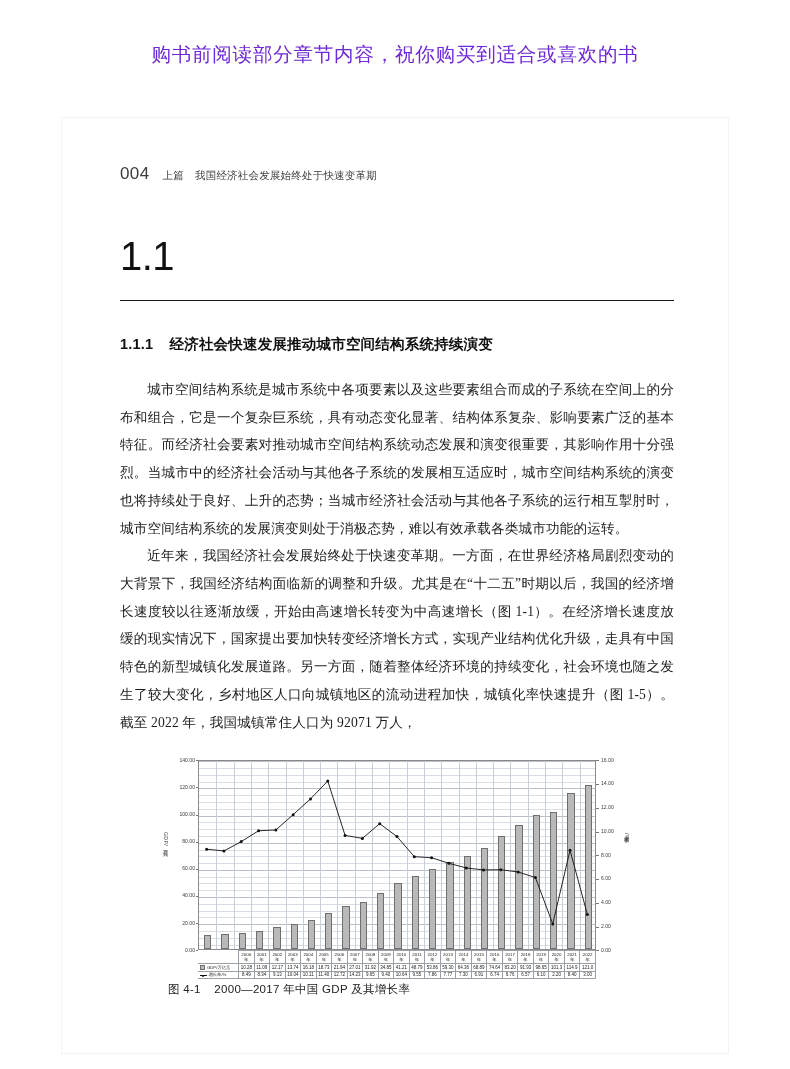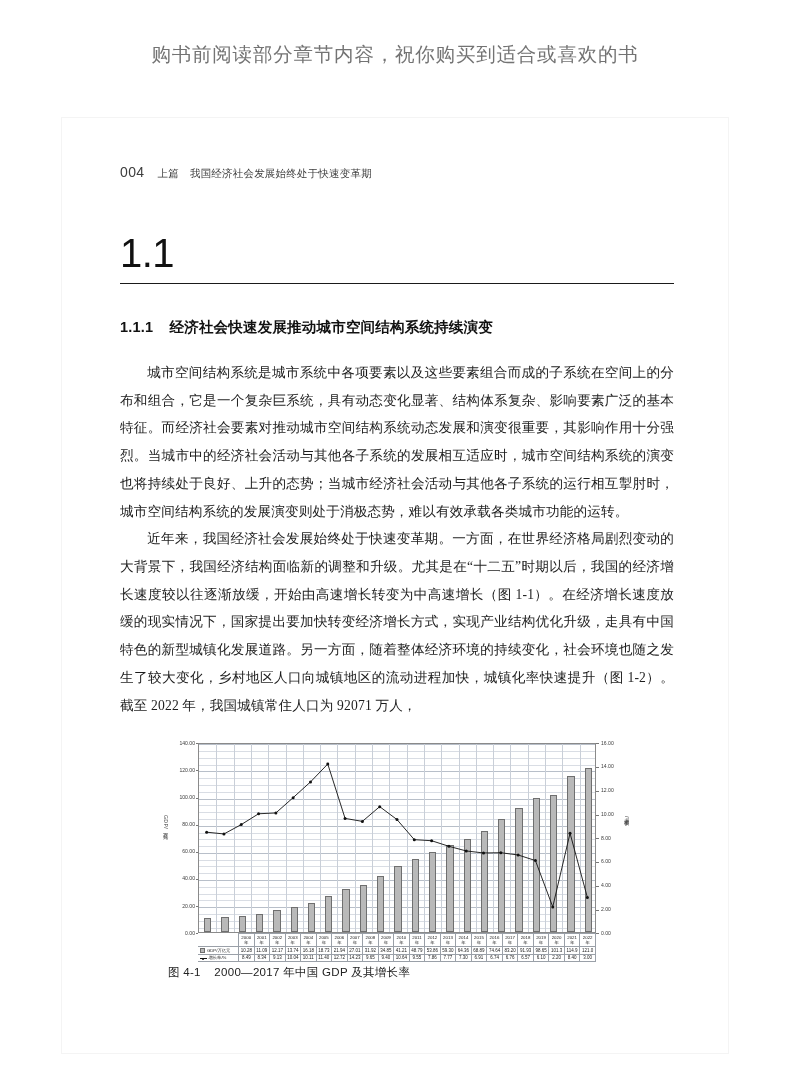--- a/index.html
+++ b/index.html
@@ -25,21 +25,21 @@
     height: 108px;
     display: flex;
     align-items: center;
     justify-content: center;
     background: #ffffff;
   }
   .banner-text {
     font-family: "Liberation Sans", "DejaVu Sans", sans-serif;
     font-size: 19.5px;
     letter-spacing: 0.8px;
-    color: #737373;
+    color: #6d28d9;
     font-weight: 500;
     white-space: nowrap;
   }
 
   
   .page-sheet {
     position: absolute;
     top: 118px;
     left: 62px;
     width: 666px;
@@ -60,39 +60,39 @@
 
   
   .running-head {
     display: flex;
     align-items: baseline;
     font-family: "Liberation Sans", "DejaVu Sans", sans-serif;
     color: #3d3d3d;
     margin-bottom: 52px;
   }
   .rh-folio {
-    font-size: 14px;
+    font-size: 17px;
     letter-spacing: 0.4px;
     margin-right: 13px;
   }
   .rh-part {
     font-size: 10.5px;
     margin-right: 11px;
     letter-spacing: 0.2px;
   }
   .rh-title {
     font-size: 10.5px;
     letter-spacing: 0.2px;
   }
 
   
   .section-head {
     display: flex;
     align-items: baseline;
-    margin-bottom: 10px;
+    margin-bottom: 24px;
   }
   .sec-num {
     font-family: "Liberation Sans", "DejaVu Sans", sans-serif;
     font-size: 40px;
     font-weight: 400;
     letter-spacing: -0.5px;
     color: #111;
     line-height: 1;
     margin-right: 19px;
   }
@@ -304,21 +304,21 @@
       <span class="sec-num">1.1</span>
     </div>
     <hr class="sec-rule">
 
     <div class="subsec">
       <span class="ss-num">1.1.1</span>
       <span>经济社会快速发展推动城市空间结构系统持续演变</span>
     </div>
 
     <p class="para">城市空间结构系统是城市系统中各项要素以及这些要素组合而成的子系统在空间上的分布和组合，它是一个复杂巨系统，具有动态变化显著、结构体系复杂、影响要素广泛的基本特征。而经济社会要素对推动城市空间结构系统动态发展和演变很重要，其影响作用十分强烈。当城市中的经济社会活动与其他各子系统的发展相互适应时，城市空间结构系统的演变也将持续处于良好、上升的态势；当城市经济社会活动与其他各子系统的运行相互掣肘时，城市空间结构系统的发展演变则处于消极态势，难以有效承载各类城市功能的运转。</p>
-    <p class="para">近年来，我国经济社会发展始终处于快速变革期。一方面，在世界经济格局剧烈变动的大背景下，我国经济结构面临新的调整和升级。尤其是在“十二五”时期以后，我国的经济增长速度较以往逐渐放缓，开始由高速增长转变为中高速增长（图 1-1）。在经济增长速度放缓的现实情况下，国家提出要加快转变经济增长方式，实现产业结构优化升级，走具有中国特色的新型城镇化发展道路。另一方面，随着整体经济环境的持续变化，社会环境也随之发生了较大变化，乡村地区人口向城镇地区的流动进程加快，城镇化率快速提升（图 1-2）。截至 2022 年，我国城镇常住人口为 92071 万人，</p>
+    <p class="para">近年来，我国经济社会发展始终处于快速变革期。一方面，在世界经济格局剧烈变动的大背景下，我国经济结构面临新的调整和升级。尤其是在“十二五”时期以后，我国的经济增长速度较以往逐渐放缓，开始由高速增长转变为中高速增长（图 1-1）。在经济增长速度放缓的现实情况下，国家提出要加快转变经济增长方式，实现产业结构优化升级，走具有中国特色的新型城镇化发展道路。另一方面，随着整体经济环境的持续变化，社会环境也随之发生了较大变化，乡村地区人口向城镇地区的流动进程加快，城镇化率快速提升（图 1-5）。截至 2022 年，我国城镇常住人口为 92071 万人，</p>
 
     <div class="figure">
       <div class="chart-box">
 
         <div class="axis-title left">GDP/万亿元</div>
         <div class="axis-title right">增长率/%</div>
 
         <div class="plot-wrap">
           <div class="plot-area" id="plotArea">
               <div class="hline" style="top: 183.214px;"></div>

